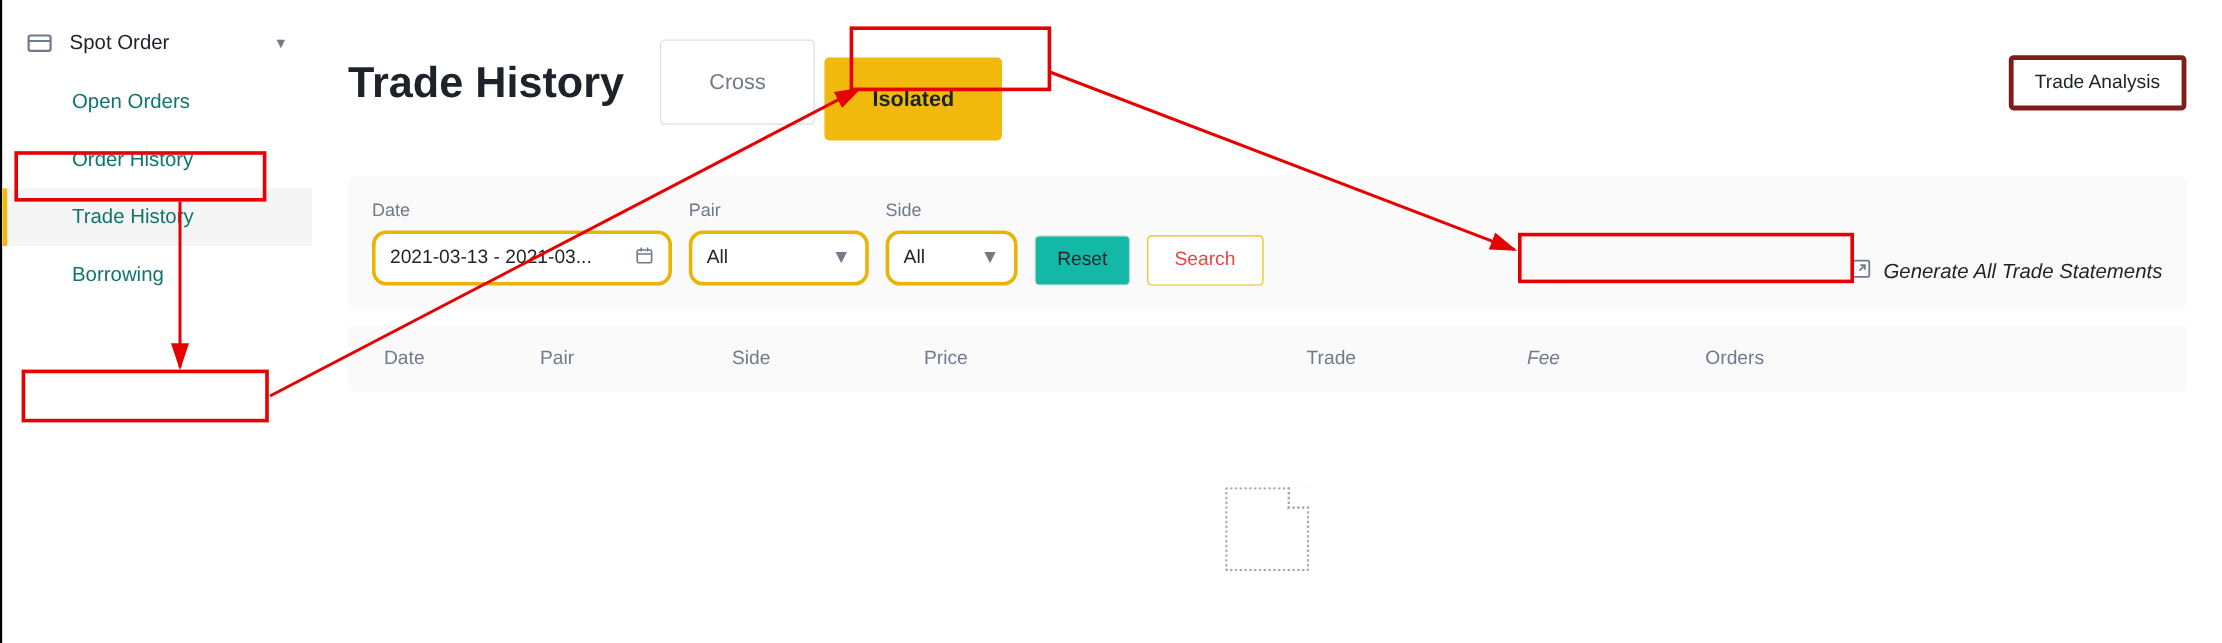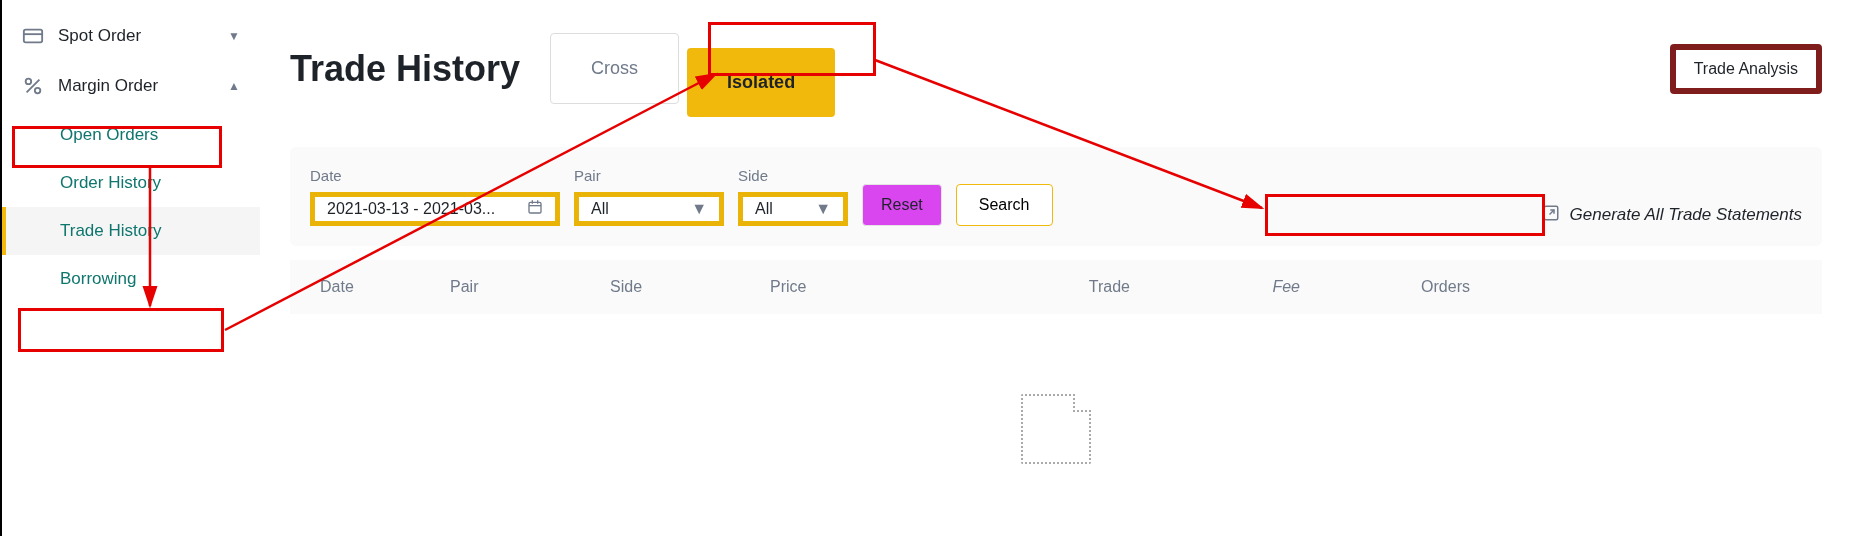--- a/index.html
+++ b/index.html
@@ -11,31 +11,31 @@
 .sidebar-item .chevron { margin-left: auto; color: #707a8a; font-size: 12px; }
 .sidebar-subitem { padding: 14px 20px 14px 58px; font-size: 17px; color: #0f766e; cursor: pointer; }
 .sidebar-subitem.active { background: #f5f5f5; position: relative; }
 .sidebar-subitem.active::before { content: ""; position: absolute; left: 0; top: 0; bottom: 0; width: 4px; background: #f0b90b; }
 .main { flex: 1; background: #fff; display: flex; flex-direction: column; }
 .header { display: flex; align-items: center; padding: 20px 30px 30px; }
 .page-title { font-size: 36px; font-weight: 700; color: #1e2329; margin-right: 30px; }
 .tab-btn { padding: 24px 40px; border: 1px solid #ddd; background: #fff; font-size: 18px; color: #707a8a; cursor: pointer; border-radius: 4px; margin-right: 8px; }
 .tab-btn.active { background: #f0b90b; color: #1e2329; font-weight: 600; border: none; margin-top: 28px; }
 .header-right { margin-left: auto; }
-.outline-btn { padding: 10px 18px; border: 6px solid #7f1d1d; background: #fff; font-size: 16px; color: #1e2329; cursor: pointer; border-radius: 4px; }
+.outline-btn { padding: 10px 18px; border: 4px solid #7f1d1d; background: #fff; font-size: 16px; color: #1e2329; cursor: pointer; border-radius: 4px; }
 .filter-section { background: #fafafa; margin: 0 30px; padding: 20px; border-radius: 6px; }
 .filter-row { display: flex; align-items: flex-end; gap: 14px; }
 .filter-group { display: flex; flex-direction: column; }
 .filter-label { font-size: 15px; color: #707a8a; margin-bottom: 8px; }
-.filter-input { height: 34px; border: 5px solid #eab308; background: #fff; border-radius: 0; padding: 0 12px; font-size: 16px; color: #1e2329; display: flex; align-items: center; justify-content: space-between; cursor: pointer; }
+.filter-input { height: 46px; border: 3px solid #eab308; background: #fff; border-radius: 12px; padding: 0 12px; font-size: 16px; color: #1e2329; display: flex; align-items: center; justify-content: space-between; cursor: pointer; }
 .date-input { width: 250px; }
 .select-input { width: 150px; }
 .side-input { width: 110px; }
-.reset-btn { height: 42px; padding: 0 18px; border: 1px solid #e4e4e4; background: #d946ef; border-radius: 4px; font-size: 16px; cursor: pointer; color: #1e2329; }
-.search-btn { height: 42px; padding: 0 22px; border: 1px solid #f0b90b; background: #fff; border-radius: 4px; font-size: 16px; cursor: pointer; color: #000000; font-weight: 500; }
+.reset-btn { height: 42px; padding: 0 18px; border: 1px solid #e4e4e4; background: #14b8a6; border-radius: 4px; font-size: 16px; cursor: pointer; color: #1e2329; }
+.search-btn { height: 42px; padding: 0 22px; border: 1px solid #f0b90b; background: #fff; border-radius: 4px; font-size: 16px; cursor: pointer; color: #ef4444; font-weight: 500; }
 .generate-group { margin-left: auto; display: flex; align-items: center; gap: 10px; font-style: italic; }
 .export-icon { color: #707a8a; }
 .generate-link { font-size: 17px; color: #1e2329; cursor: pointer; }
 .table-header { display: flex; padding: 18px 0; margin: 14px 30px 0; background: #fafafa; }
 .th { font-size: 16px; color: #707a8a; }
 .th-date { width: 160px; padding-left: 30px; }
 .th-pair { width: 160px; }
 .th-side { width: 160px; }
 .th-price { width: 180px; text-align: left; }
 .th-filled { width: 180px; text-align: right; }
@@ -60,31 +60,20 @@
   <div class="sidebar">
     <div class="sidebar-item">
       <span class="icon">
         <svg width="22" height="22" viewBox="0 0 24 24" fill="none" stroke="currentColor" stroke-width="2">
             <rect x="2" y="5" width="20" height="14" rx="2"></rect>
             <line x1="2" y1="10" x2="22" y2="10"></line>
           </svg>
       </span>
       <span>Spot Order</span>
       <span class="chevron">▼</span>
-    </div>
-    <div class="sidebar-item">
-      <span class="icon">
-        <svg width="22" height="22" viewBox="0 0 24 24" fill="none" stroke="currentColor" stroke-width="2">
-            <circle cx="7" cy="7" r="3"></circle>
-            <circle cx="17" cy="17" r="3"></circle>
-            <line x1="5" y1="19" x2="19" y2="5"></line>
-          </svg>
-      </span>
-      <span>Margin Order</span>
-      <span class="chevron">▲</span>
     </div>
     <div class="sidebar-subitem">Open Orders</div>
     <div class="sidebar-subitem">Order History</div>
     <div class="sidebar-subitem active">Trade History</div>
     <div class="sidebar-subitem">Borrowing</div>
   </div>
 
   <div class="main">
     <div class="header">
       <h1 class="page-title">Trade History</h1>

